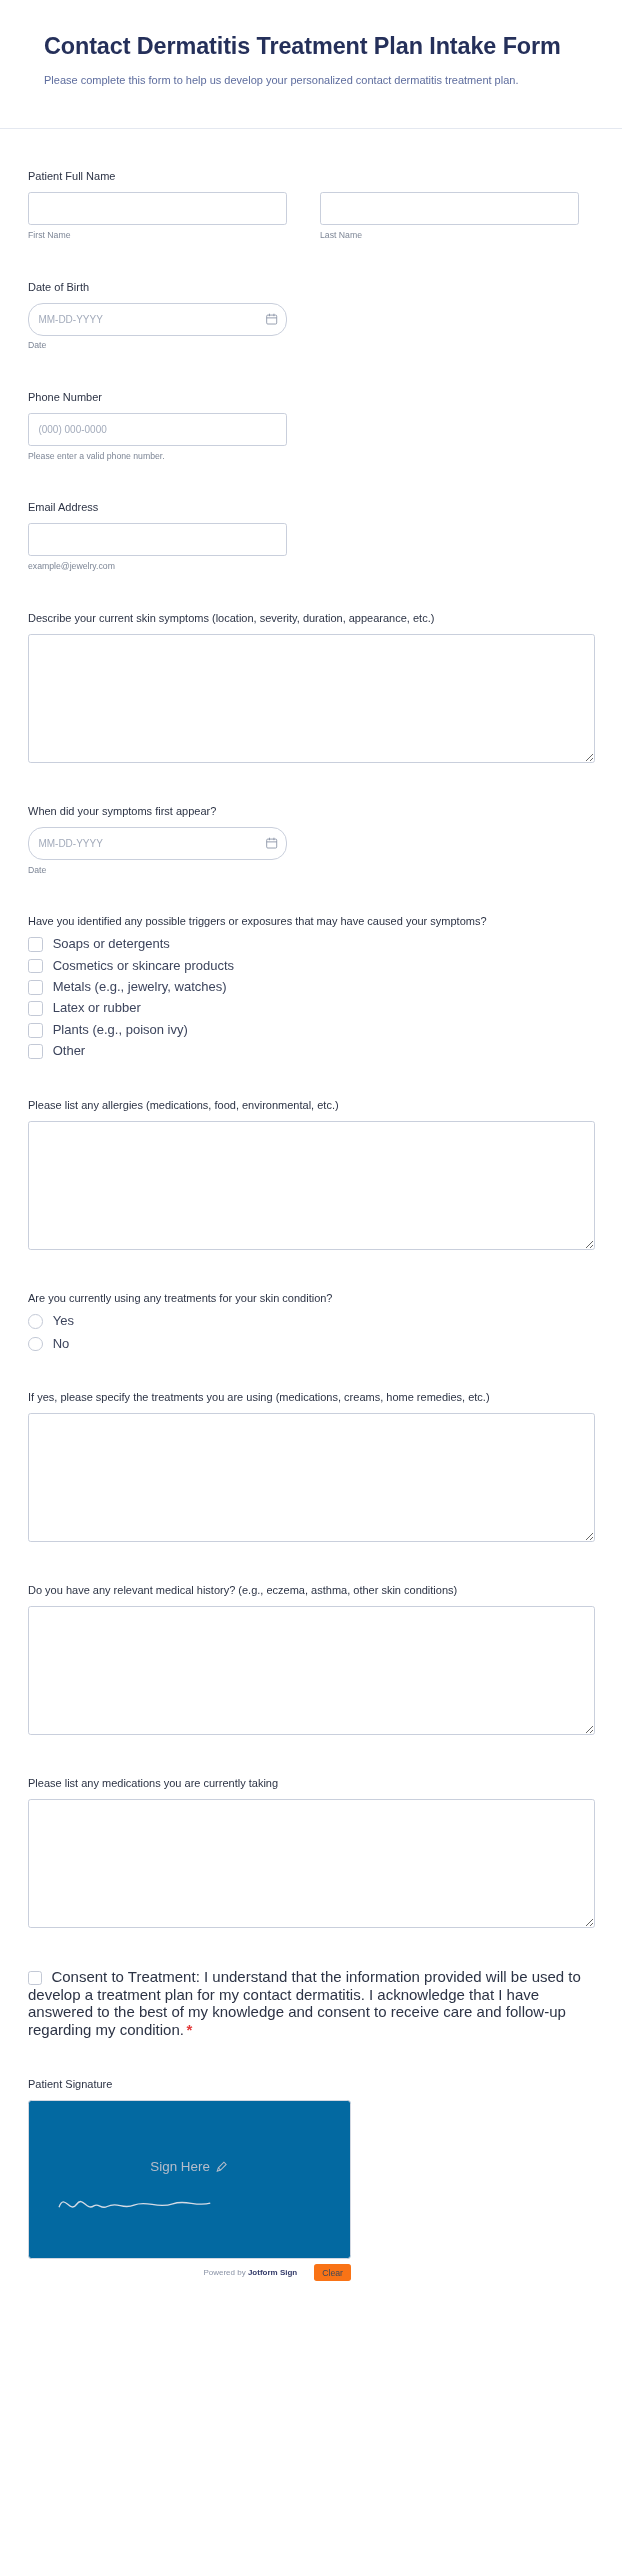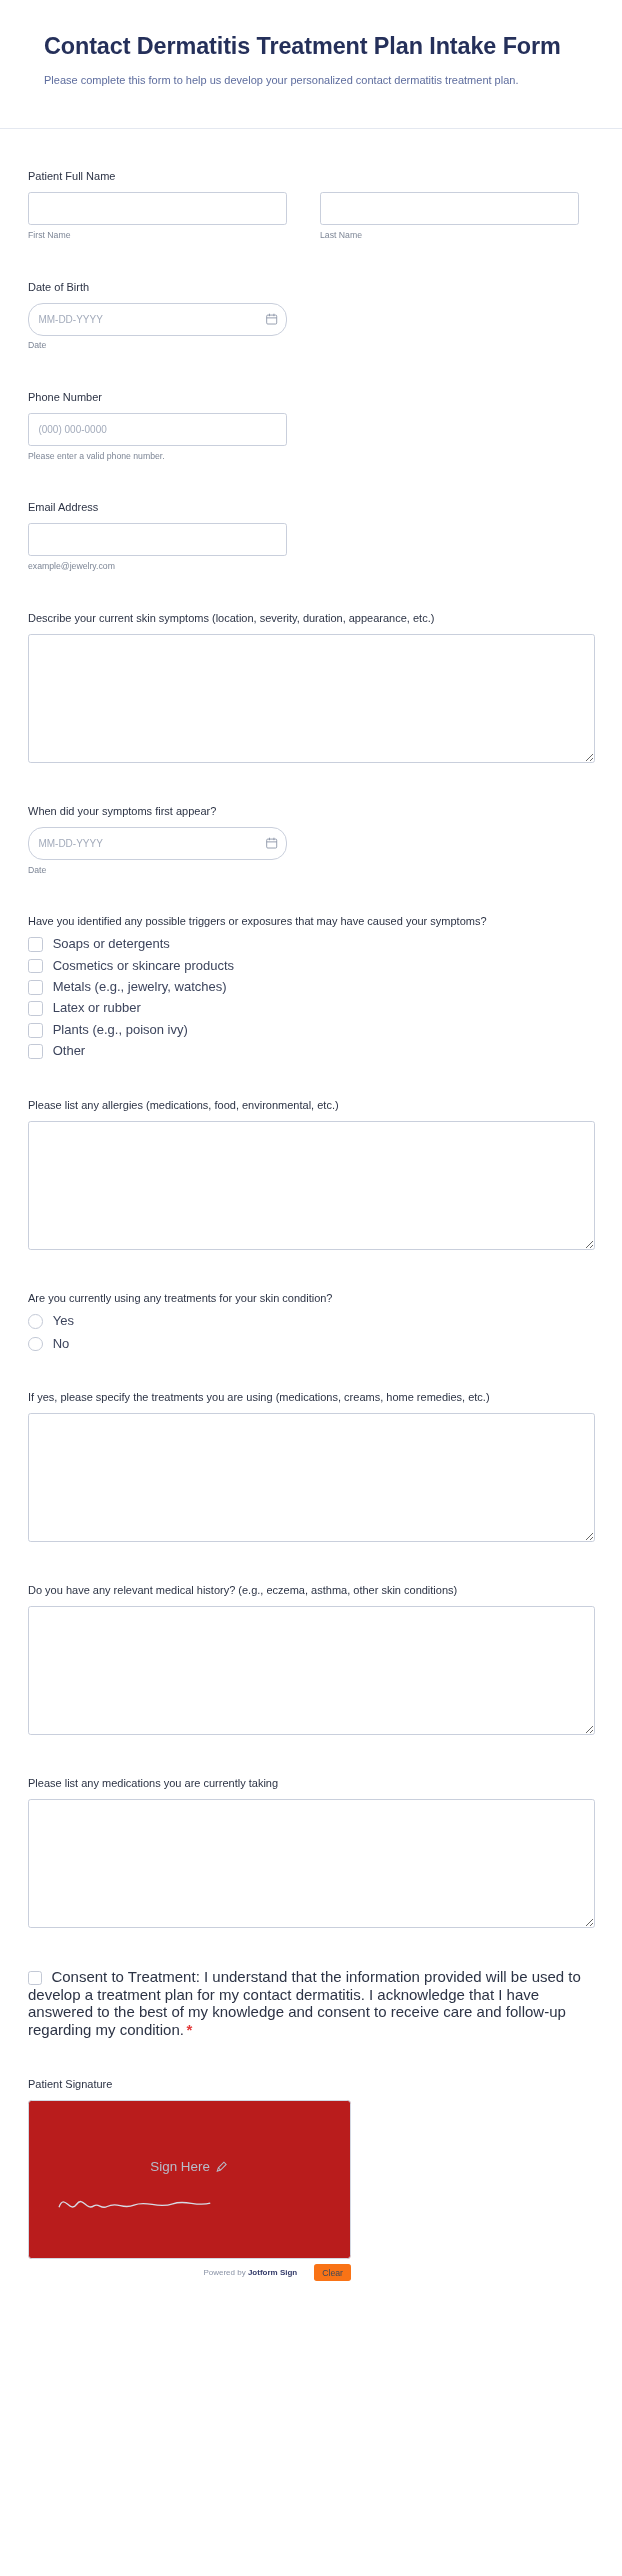--- a/index.html
+++ b/index.html
@@ -59,21 +59,21 @@
   .consent-text { margin: 0; font-size: 15px; line-height: 17.4px; color: #2c3345; }
   .consent-box-inline {
     width: 14px; height: 14px; border: 0.7px solid #c3c9d6; border-radius: 2.7px; background: #fff;
     display: inline-block; vertical-align: -2.7px; margin-right: 9.4px; cursor: pointer;
   }
   .req-mark { color: #e23b3b; font-weight: 700; margin-left: 2.7px; }
 
   
   .sig-box {
     width: 323px; height: 159px; border: 0.7px solid #d3d8e2; border-radius: 3.3px;
-    position: relative; cursor: crosshair; background: #b91c1c;
+    position: relative; cursor: crosshair; background: #0369a1;
   }
   .sign-here-wrap {
     position: absolute; left: 0; right: 0; top: 58px; text-align: center;
     color: #b7bdca; font-size: 13.4px;
   }
   .sign-here-wrap .pen-icon { vertical-align: -2.7px; margin-left: 5.4px; }
   .squiggle { position: absolute; left: 25.5px; top: 86px; }
   .sig-footer { width: 323px; display: flex; justify-content: flex-end; align-items: center; margin-top: 5.4px; gap: 17px; }
   .powered { font-size: 8px; color: #8a93a6; }
   .powered b { color: #343c6a; font-weight: 700; }

